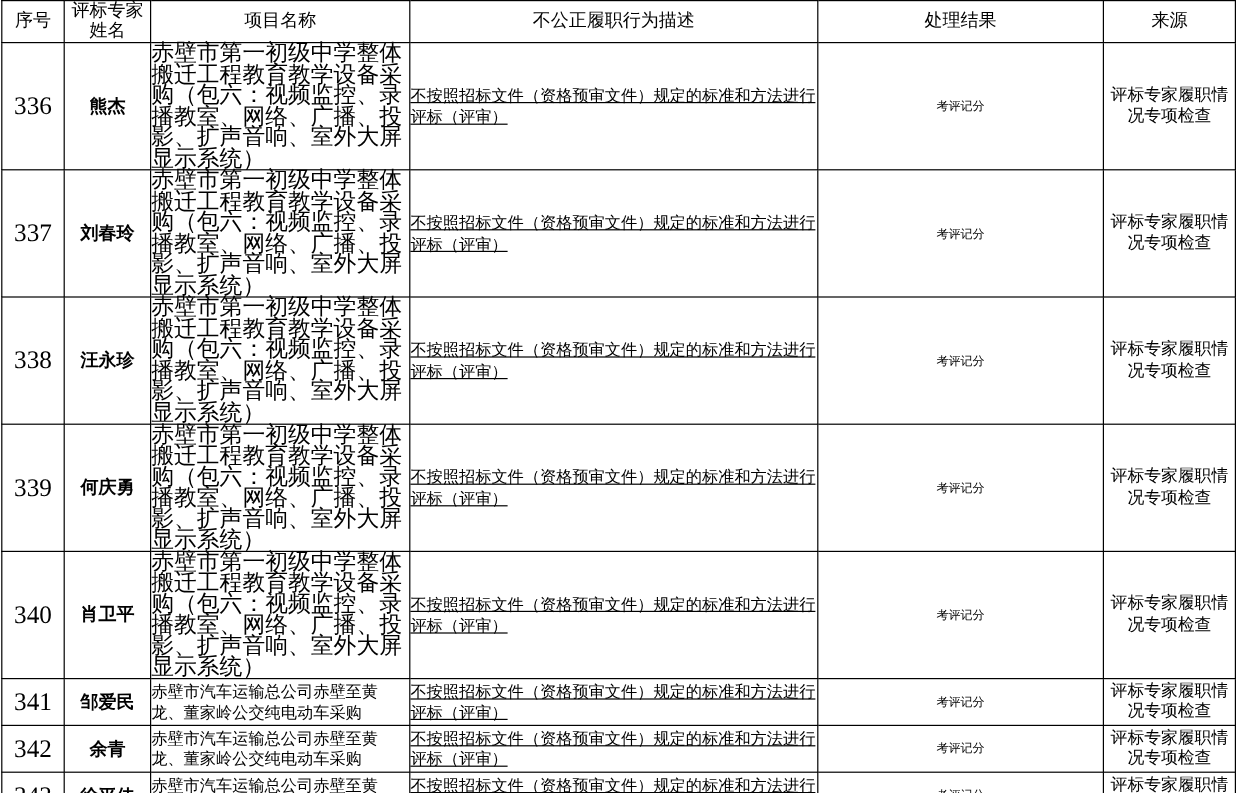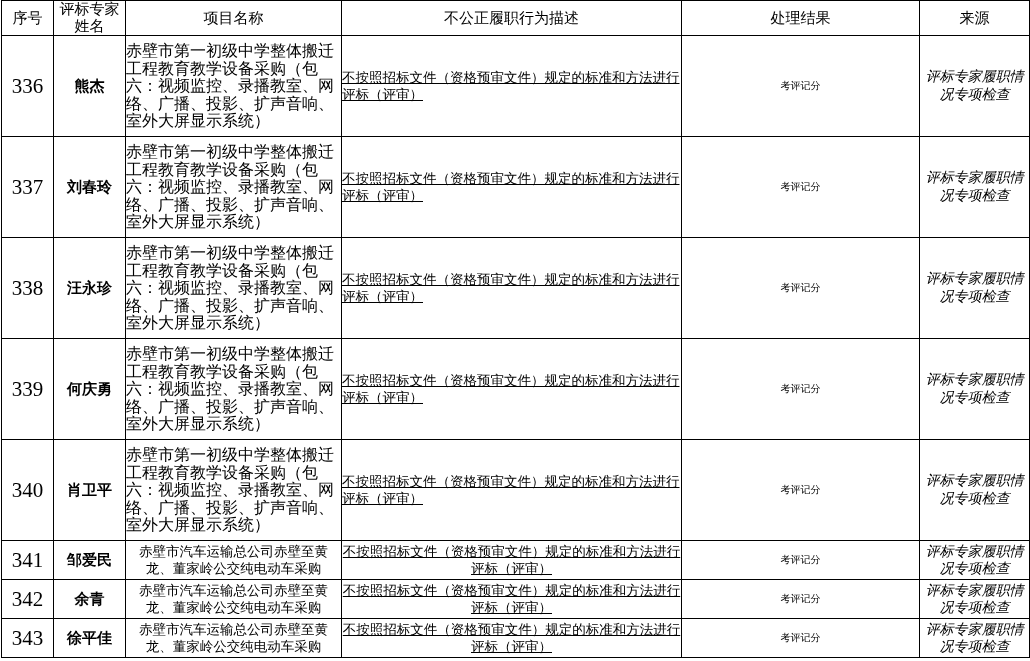--- a/index.html
+++ b/index.html
@@ -59,44 +59,42 @@
     font-size: 15px;
     font-weight: bold;
   }
   td.result {
     font-size: 10px;
   }
   td.source {
     font-size: 14px;
     line-height: 18px;
     padding: 2px 4px;
-    font-style: italic;
   }
   td.proj {
-    font-size: 16px;
+    font-size: 19px;
     line-height: 17.5px;
     text-align: left;
     padding: 3px 4px 3px 5px;
   }
   td.desc {
     font-size: 13.5px;
     line-height: 17.5px;
     text-align: left;
     padding: 3px 4px 3px 5px;
     text-decoration: underline;
   }
   
   tr.tall td { height: 100px; }
   tr.short td { height: 38px; }
   tr.short td.proj,
   tr.short td.desc,
   tr.short td.source {
     line-height: 17px;
     font-size: 13.5px;
-    text-align: center;
   }
   tr.short td.source { font-size: 14px; }
 </style>
 </head>
 <body>
 
 <div class="table-wrap">
   <table class="report">
     <colgroup>
       <col class="c-seq">

